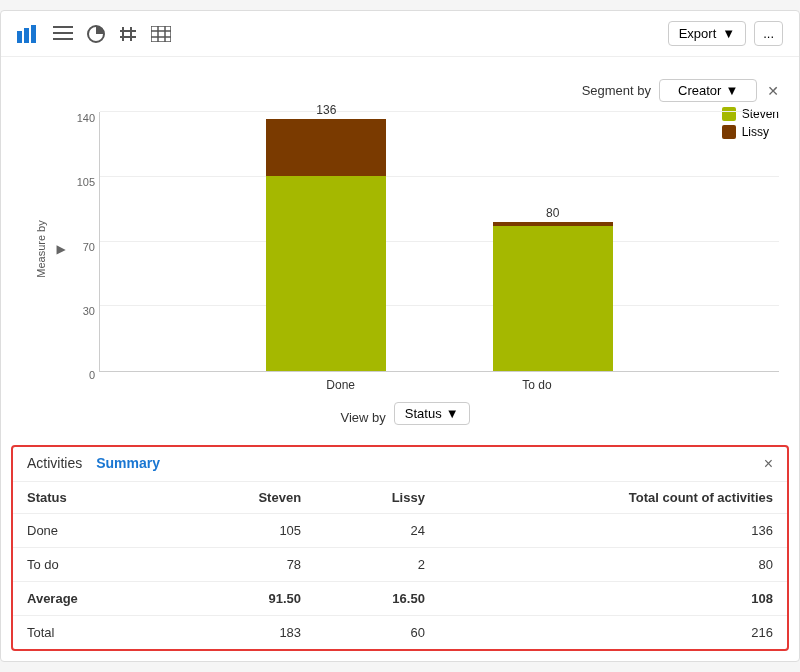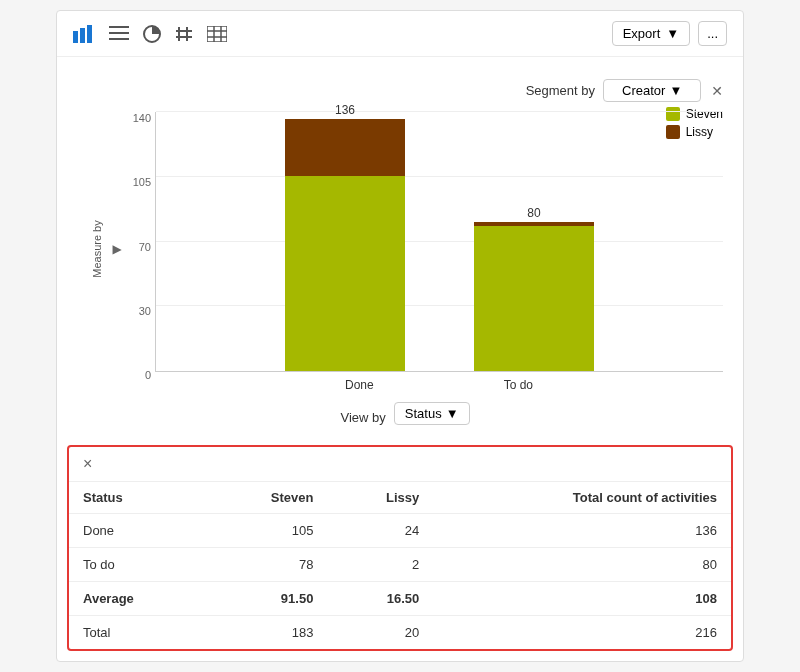--- a/index.html
+++ b/index.html
@@ -5,21 +5,21 @@
     * { box-sizing: border-box; margin: 0; padding: 0; }
     body {
       font-family: -apple-system, BlinkMacSystemFont, "Segoe UI", Arial, sans-serif;
       background: #f5f5f5;
       display: flex;
       justify-content: center;
       align-items: center;
       min-height: 100vh;
     }
     .container {
-      width: 688px;
+      width: 800px;
       background: #fff;
       border: 1px solid #ddd;
       border-radius: 4px;
       overflow: hidden;
     }
     .toolbar {
       display: flex;
       align-items: center;
       justify-content: space-between;
       padding: 10px 16px;
@@ -358,20 +358,24 @@
         <button class="view-by-btn">
           <span>Status</span>
           <span>▼</span>
         </button>
       </div>
     </div>
   </div>
 
   <div class="summary-panel">
     <div class="summary-tabs">
+      <div class="tabs-left">
+        <span class="tab-item">Activities</span>
+        <span class="tab-item active">Summary</span>
+      </div>
       <span class="close-btn">×</span>
     </div>
     <table class="summary-table">
       <thead>
         <tr>
           <th>Status</th>
           <th>Steven</th>
           <th>Lissy</th>
           <th>Total count of activities</th>
         </tr>
@@ -391,19 +395,19 @@
         </tr>
         <tr class="average-row">
           <td>Average</td>
           <td>91.50</td>
           <td>16.50</td>
           <td>108</td>
         </tr>
         <tr>
           <td>Total</td>
           <td>183</td>
-          <td>20</td>
+          <td>60</td>
           <td>216</td>
         </tr>
       </tbody>
     </table>
   </div>
 </div>
 
 </body></html>

